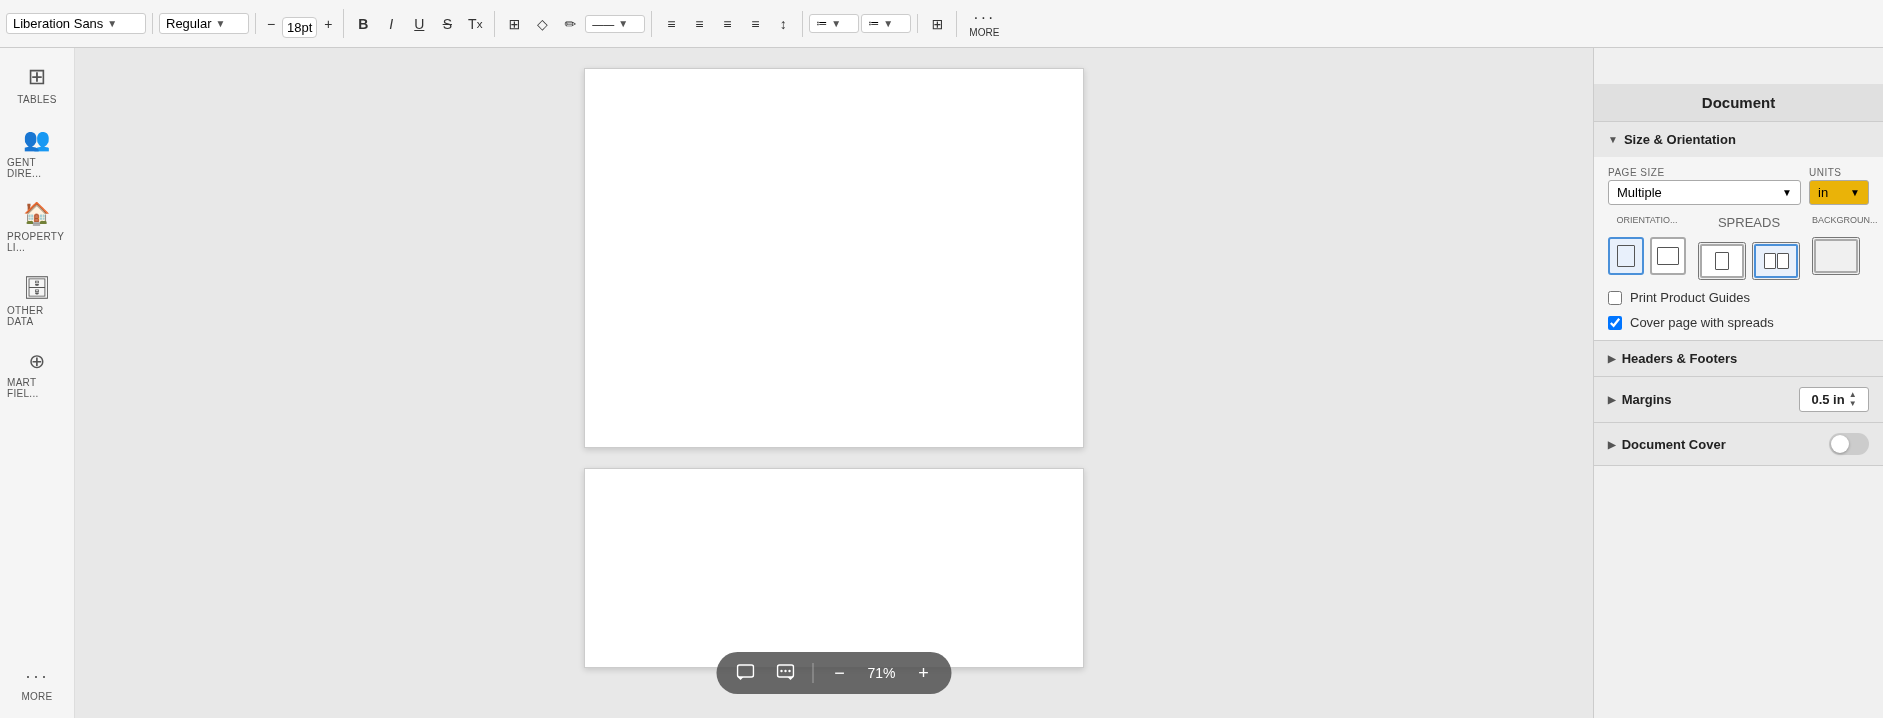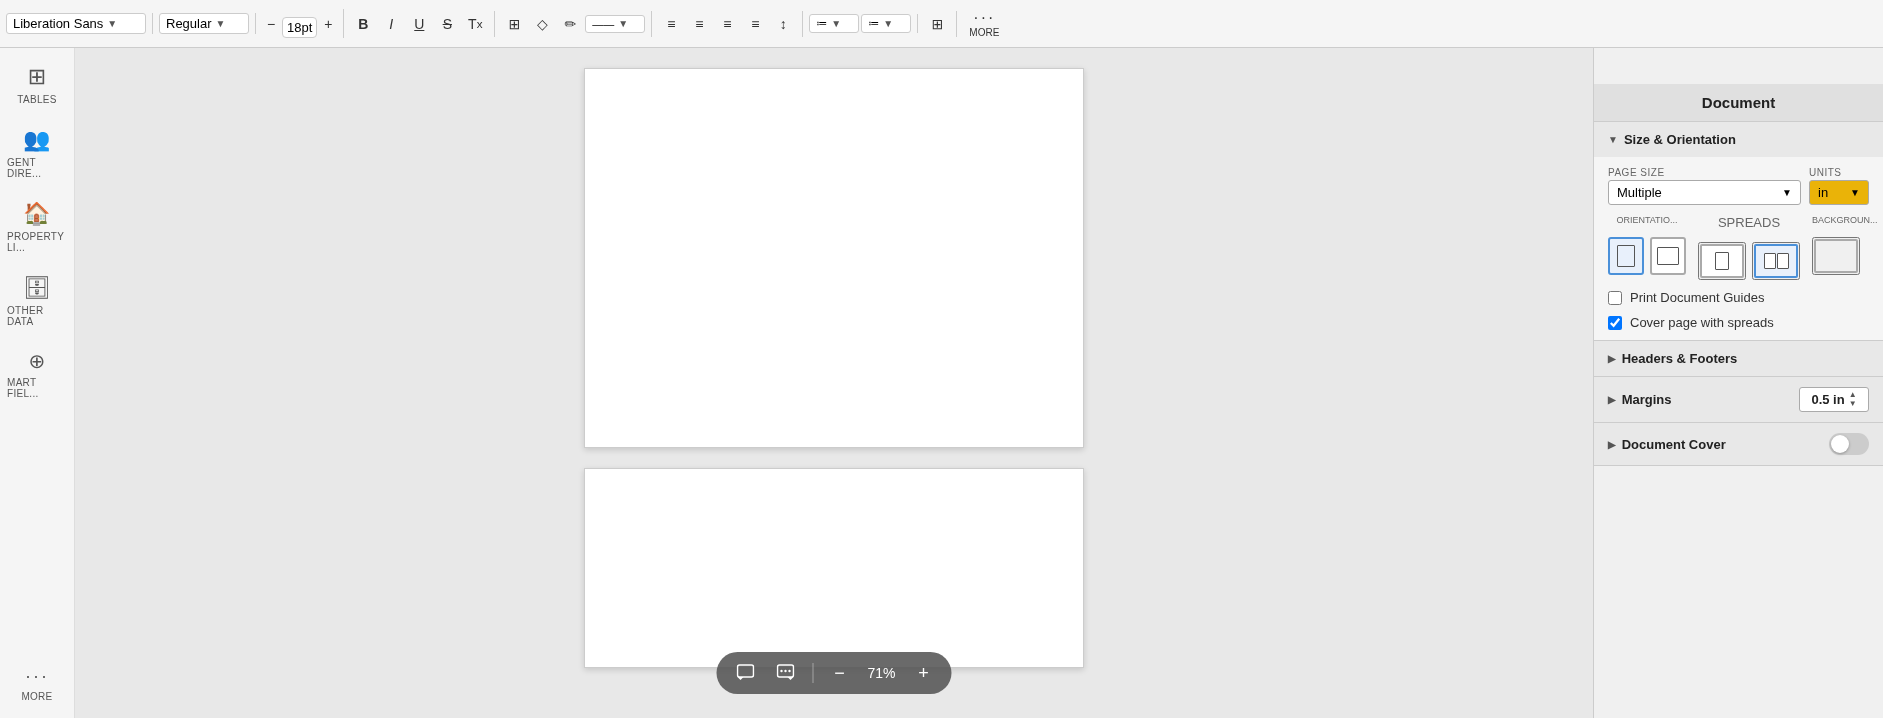--- a/index.html
+++ b/index.html
@@ -644,21 +644,21 @@
             <div>
               <button class="bg-btn">
                 <div class="bg-icon-box"></div>
               </button>
             </div>
           </div>
         </div>
 
         <div class="checkbox-row">
           <input type="checkbox" id="printGuides" style="">
-          <label for="printGuides">Print Document Guides</label>
+          <label for="printGuides">Print Product Guides</label>
         </div>
 
         <div class="checkbox-row">
           <input type="checkbox" id="coverPage" checked="" style="">
           <label for="coverPage">Cover page with spreads</label>
         </div>
       </div>
     </div>
 
     <div class="panel-section">

